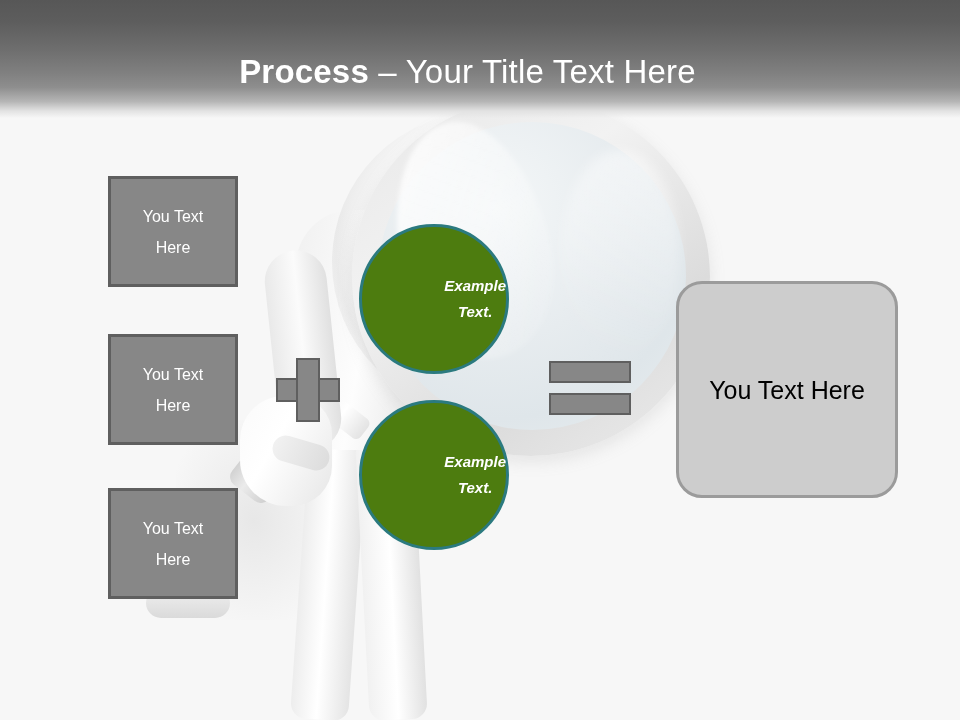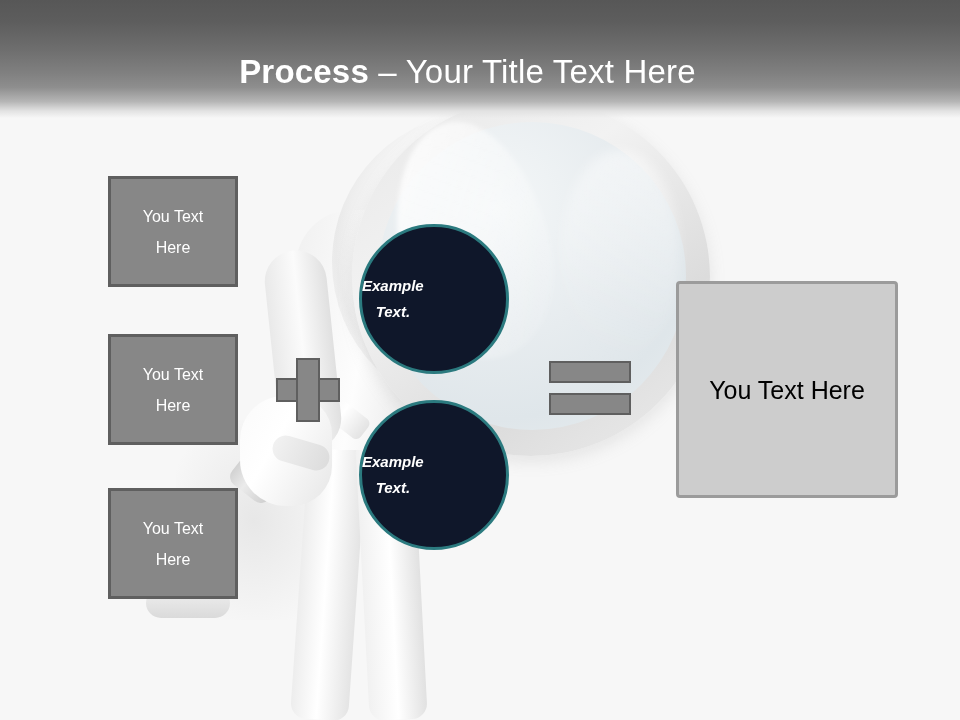--- a/index.html
+++ b/index.html
@@ -237,32 +237,32 @@
   #gray-box-1 { left: 108px; top: 176px; }
   #gray-box-2 { left: 108px; top: 334px; }
   #gray-box-3 { left: 108px; top: 488px; }
 
   
   .teal-circle {
     position: absolute;
     width: 150px;
     height: 150px;
     border-radius: 50%;
-    background: #0f172a;
+    background: #4d7c0f;
     border: 3px solid #2b7a7f;
     box-sizing: border-box;
     color: #ffffff;
     font-size: 15px;
     font-weight: bold;
     font-style: italic;
     line-height: 26px;
     text-align: center;
     display: flex;
     align-items: center;
-    justify-content: flex-start;
+    justify-content: flex-end;
     z-index: 22;
   }
   #teal-circle-1 { left: 359px; top: 224px; }
   #teal-circle-2 { left: 359px; top: 400px; }
 
   
   #plus-operator {
     position: absolute;
     left: 276px;
     top: 358px;
@@ -312,21 +312,21 @@
 
   
   #result-box {
     position: absolute;
     left: 676px;
     top: 281px;
     width: 222px;
     height: 217px;
     background: #cdcdcd;
     border: 3px solid #9b9b9b;
-    border-radius: 4px;
+    border-radius: 26px;
     box-sizing: border-box;
     color: #000000;
     font-size: 25px;
     line-height: 32px;
     text-align: center;
     display: flex;
     align-items: center;
     justify-content: center;
     z-index: 20;
   }

